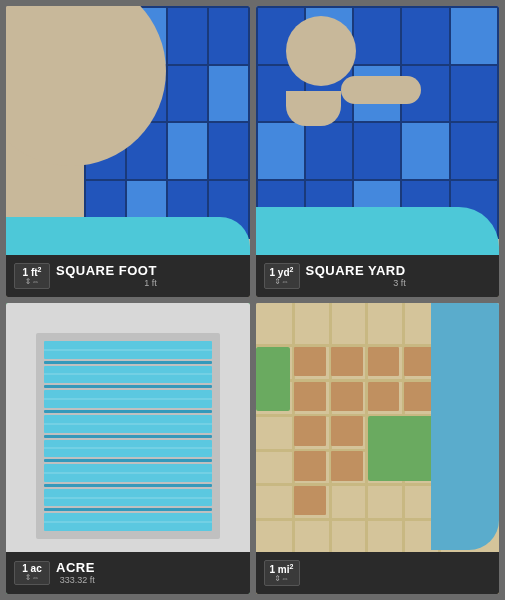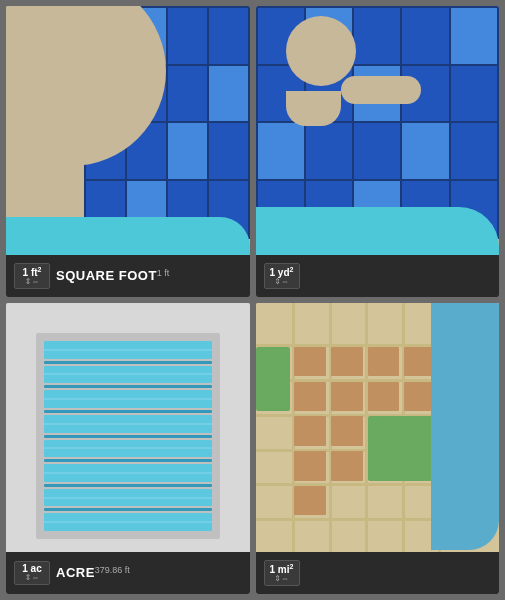--- a/index.html
+++ b/index.html
@@ -271,21 +271,21 @@
     }
 
     .unit-arrows {
       color: #aaa;
       font-size: 8px;
       line-height: 1;
     }
 
     .label-text-group {
       display: flex;
-      flex-direction: row;
+      flex-direction: column;
       text-align: right;
     }
 
     .label-title {
       color: white;
       font-size: 13px;
       font-weight: bold;
       letter-spacing: 0.5px;
       line-height: 1.2;
     }
@@ -371,20 +371,24 @@
     <div class="sq-yard-body"></div>
     <div class="sq-yard-arm"></div>
   </div>
   <div class="sq-yard-wave"></div>
   <div class="cyan-strip"></div>
   <div class="label-bar">
     <div class="unit-badge">
       <span class="unit-main">1 yd<sup>2</sup></span>
       <span class="unit-arrows">⇕⇔</span>
     </div>
+    <div class="label-text-group">
+      <span class="label-title">SQUARE YARD</span>
+      <span class="label-subtitle">3 ft</span>
+    </div>
   </div>
 </div>
 
 <div class="card card-acre">
   <div class="acre-bg"></div>
   <div class="acre-pool-container">
     <div class="acre-lane"></div>
     <div class="acre-lane-divider"></div>
     <div class="acre-lane"></div>
     <div class="acre-lane-divider"></div>
@@ -400,21 +404,21 @@
     <div class="acre-lane-divider"></div>
     <div class="acre-lane"></div>
   </div>
   <div class="label-bar">
     <div class="unit-badge">
       <span class="unit-main">1 ac</span>
       <span class="unit-arrows">⇕⇔</span>
     </div>
     <div class="label-text-group">
       <span class="label-title">ACRE</span>
-      <span class="label-subtitle">379.86 ft</span>
+      <span class="label-subtitle">333.32 ft</span>
     </div>
   </div>
 </div>
 
 <div class="card card-sq-mile">
   <div class="map-bg"></div>
 
   <div class="map-street-h" style="top:14%;left:0;right:0;"></div>
   <div class="map-street-h" style="top:26%;"></div>
   <div class="map-street-h" style="top:38%;"></div>

